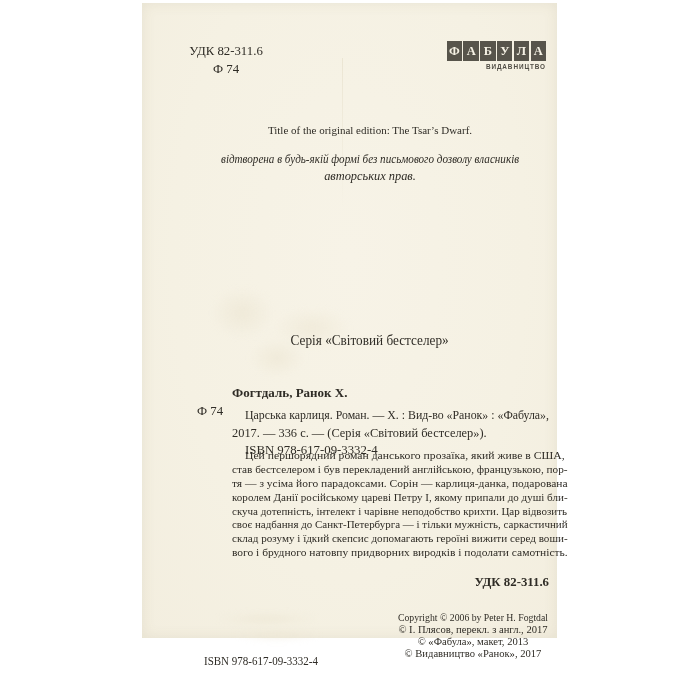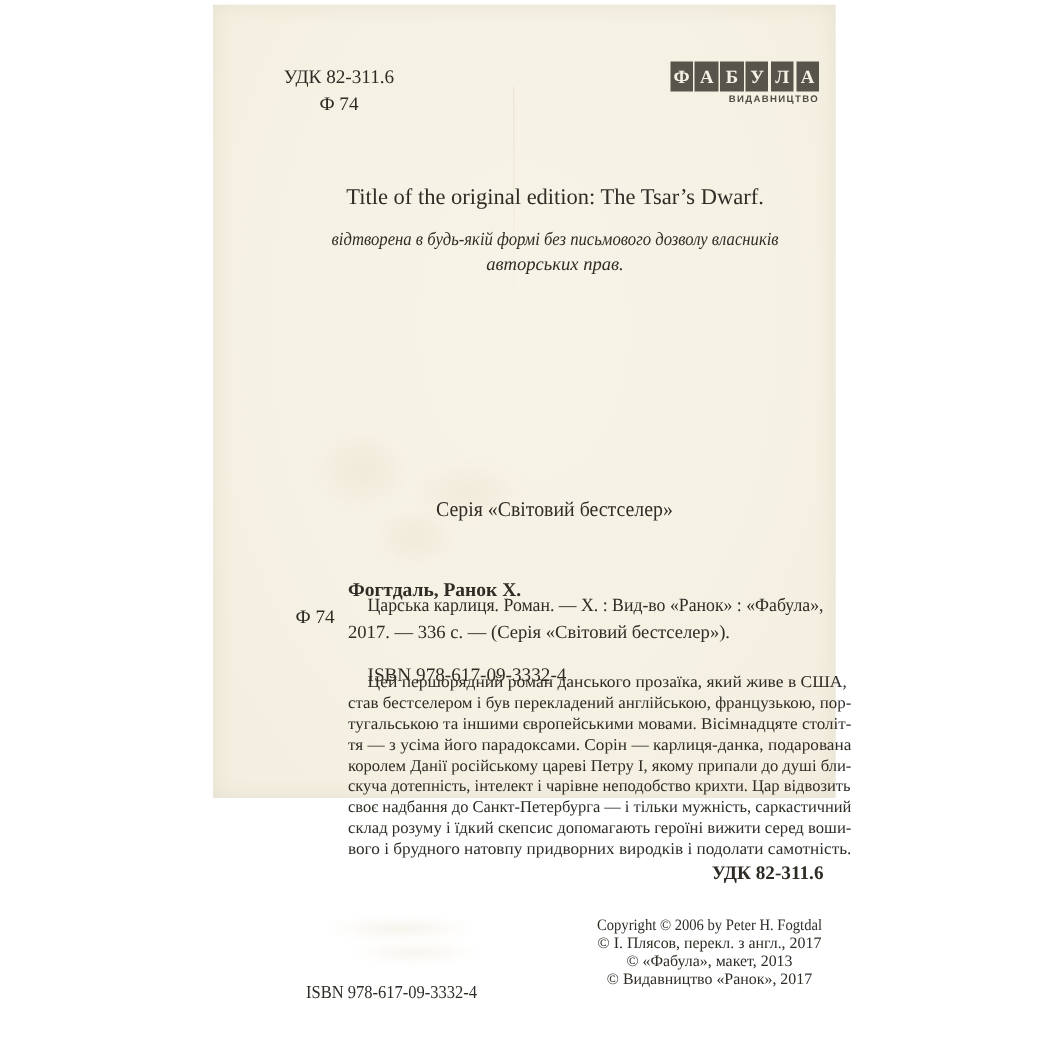--- a/index.html
+++ b/index.html
@@ -2,21 +2,21 @@
 <html><head>
 <meta charset="utf-8">
 <style>
   html,body{margin:0;padding:0;}
   body{
     width:700px;height:700px;overflow:hidden;background:#ffffff;
     font-family:"Liberation Serif","DejaVu Serif",serif;
     position:relative;
   }
   .page{
-    position:absolute;left:142px;top:3px;width:415px;height:529px;
+    position:absolute;left:142px;top:3px;width:415px;height:635px;
     background:#f6f2e6;
     background:radial-gradient(ellipse at 50% 40%, #f7f3e7 0%, #f5f1e3 60%, #f3eedf 100%);
     box-shadow:inset 0 0 14px rgba(120,105,70,.10);
     color:#2f2c26;
   }
   .abs{position:absolute;}
   .nowrap{white-space:nowrap;}
   .fitline{display:inline-block;white-space:nowrap;transform-origin:left center;}
   .t-center .fitline{transform-origin:center center;}
   .t-center{text-align:center;}
@@ -29,28 +29,28 @@
   .logo{right:11px;top:38px;text-align:right;}
   .logo-squares{display:flex;gap:1.4px;justify-content:flex-end;}
   .logo-sq{width:15.4px;height:20px;background:#57544b;color:#f5f1e4;
     font-weight:bold;font-size:12.5px;line-height:20px;text-align:center;
     font-family:"Liberation Serif",serif;}
   .logo-subtitle{margin-top:2px;font-family:"Liberation Sans","DejaVu Sans",sans-serif;
     font-weight:bold;font-size:6.4px;letter-spacing:.9px;color:#504d45;}
 
   
   .center-col{left:50px;width:356px;}
-  .title-line{top:121px;font-size:15px;}
+  .title-line{top:121px;font-size:11px;}
   .rights-block{top:148px;font-style:italic;font-size:12.4px;line-height:17.3px;}
   .series-line{top:303px;font-size:14px;margin-top:27px;}
 
   
   .card-author{left:90px;top:382px;font-weight:bold;font-size:13px;}
   .card-code{left:55px;top:401px;font-size:12.8px;}
-  .card-entry{left:90px;top:392px;width:317px;font-size:12.4px;line-height:17.6px;}
+  .card-entry{left:90px;top:404px;width:317px;font-size:12.4px;line-height:17.6px;}
   .entry-l1{margin-left:13px;}
   .card-isbn{left:103px;top:440px;font-size:12.8px;}
   .annotation{left:90px;top:446px;width:317px;font-size:11px;line-height:13.9px;
     letter-spacing:0px;}
   .annotation div{height:13.9px;}
   .card-udk{left:90px;top:572px;width:317px;text-align:right;font-weight:bold;font-size:12.8px;}
 
   
   .imprint{left:256px;top:609px;width:150px;font-size:10.6px;line-height:11.9px;text-align:center;}
   .imprint div{height:11.9px;}
@@ -117,21 +117,20 @@
     <div><span class="fitline">2017. — 336 с. — (Серія «Світовий бестселер»).</span></div>
   </div>
 
   <div class="abs card-isbn">
     <span class="fitline">ISBN 978-617-09-3332-4</span>
   </div>
 
   <div class="abs annotation">
     <div><span class="fitline" style="margin-left: 13px; transform: scaleX(1.06);">Цей першорядний роман данського прозаїка, який живе в США,</span></div>
     <div><span class="fitline" style="transform: scaleX(1.02377);">став бестселером і був перекладений англійською, французькою, пор-</span></div>
-    <div><span class="fitline" style="transform: scaleX(1.03326);">тугальською та іншими європейськими мовами. Вісімнадцяте століт-</span></div>
     <div><span class="fitline" style="transform: scaleX(1.04523);">тя — з усіма його парадоксами. Сорін — карлиця-данка, подарована</span></div>
     <div><span class="fitline" style="transform: scaleX(1.0062);">королем Данії російському цареві Петру І, якому припали до душі бли-</span></div>
     <div><span class="fitline">скуча дотепність, інтелект і чарівне неподобство крихти. Цар відвозить</span></div>
     <div><span class="fitline" style="transform: scaleX(0.9971);">своє надбання до Санкт-Петербурга — і тільки мужність, саркастичний</span></div>
     <div><span class="fitline" style="transform: scaleX(1.00991);">склад розуму і їдкий скепсис допомагають героїні вижити серед воши-</span></div>
     <div><span class="fitline" style="transform: scaleX(1.04346);">вого і брудного натовпу придворних виродків і подолати самотність.</span></div>
   </div>
 
   <div class="abs card-udk">УДК 82-311.6</div>
 

